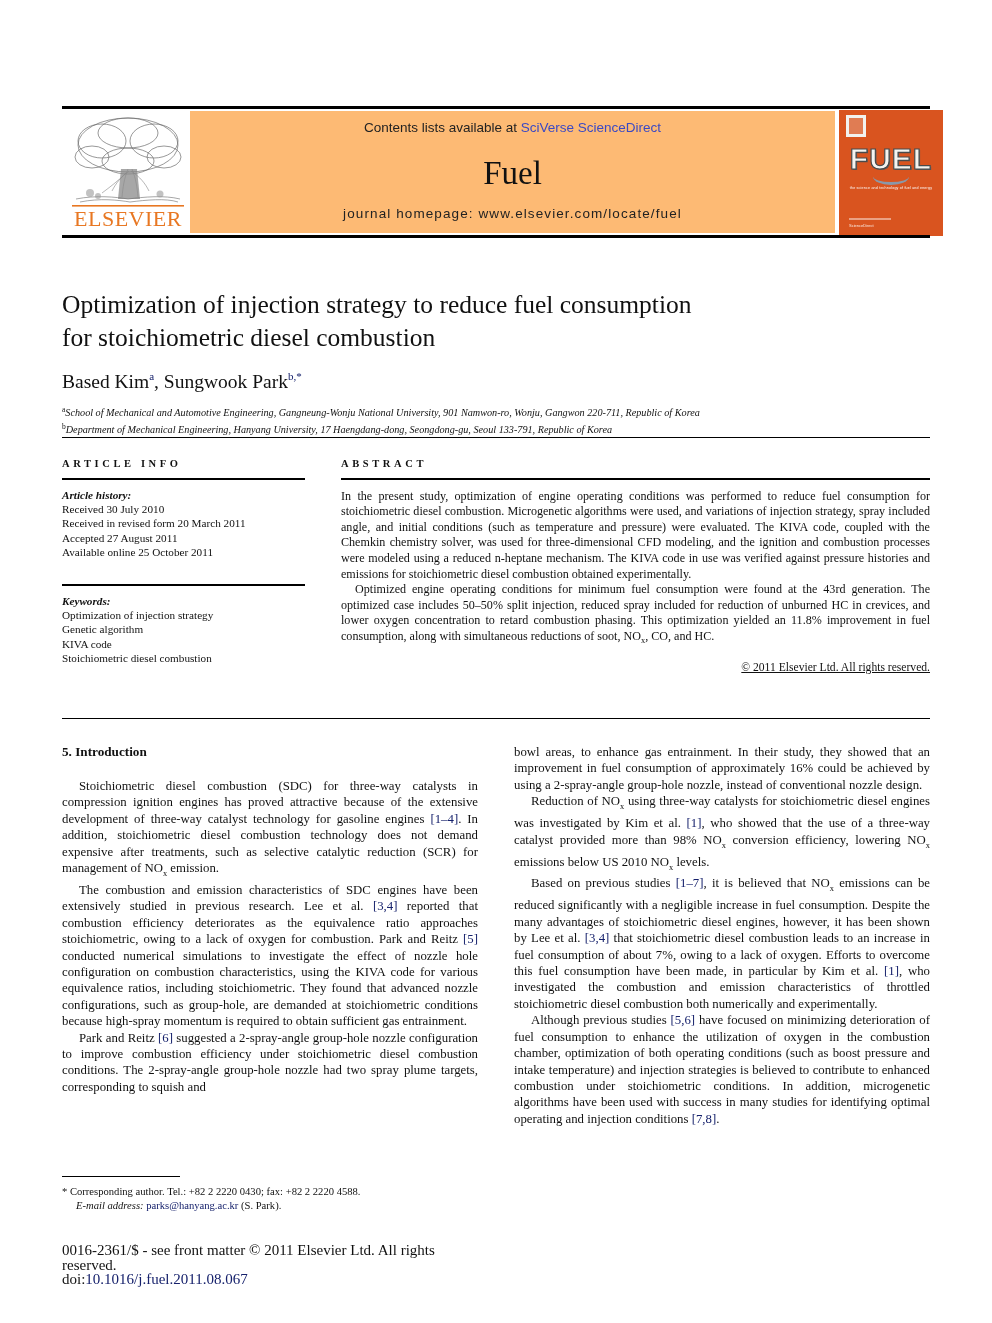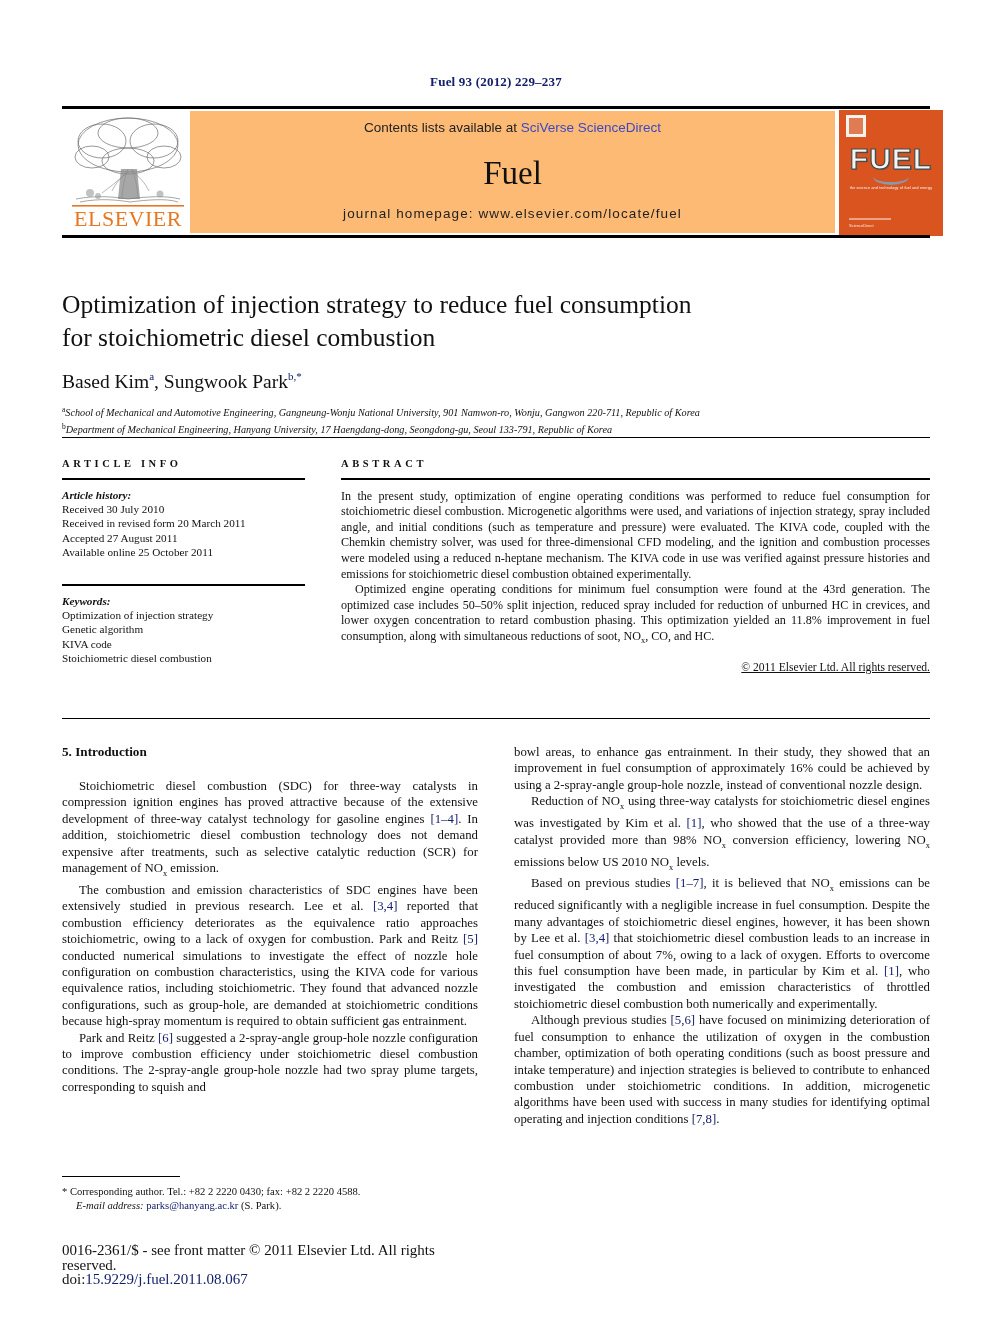--- a/index.html
+++ b/index.html
@@ -337,21 +337,20 @@
     line-height: 14.6px;
     color: #111;
   }
   .issn .doi-link { color: #15206b; }
 </style>
 </head>
 <body>
 
 <div class="page">
 
-  <div class="running-head">Fuel 93 (2012) 229–237</div>
 
   <div class="masthead">
     <div class="rule-top"></div>
 
     <div class="elsevier-logo">
       <svg width="124" height="100" viewBox="0 0 124 100">
         <g stroke="#6b6b6b" stroke-width="0.7" fill="none">
           <ellipse cx="62" cy="34" rx="50" ry="27"></ellipse>
           <ellipse cx="36" cy="30" rx="24" ry="17"></ellipse>
           <ellipse cx="88" cy="30" rx="24" ry="17"></ellipse>
@@ -472,16 +471,16 @@
     <div class="fn-line">* Corresponding author. Tel.: +82 2 2220 0430; fax: +82 2 2220 4588.</div>
     <div class="fn-line" style="padding-left:14px">
       <span class="fn-email-label">E-mail address:</span>
       <span class="fn-link">parks@hanyang.ac.kr</span>
       <span>(S. Park).</span>
     </div>
   </div>
 
   <div class="issn">
     <div>0016-2361/$ - see front matter © 2011 Elsevier Ltd. All rights reserved.</div>
-    <div><span>doi:</span><span class="doi-link">15.9229/j.fuel.2011.08.067</span></div>
+    <div><span>doi:</span><span class="doi-link">10.1016/j.fuel.2011.08.067</span></div>
   </div>
 
 </div>
 
 </body></html>

